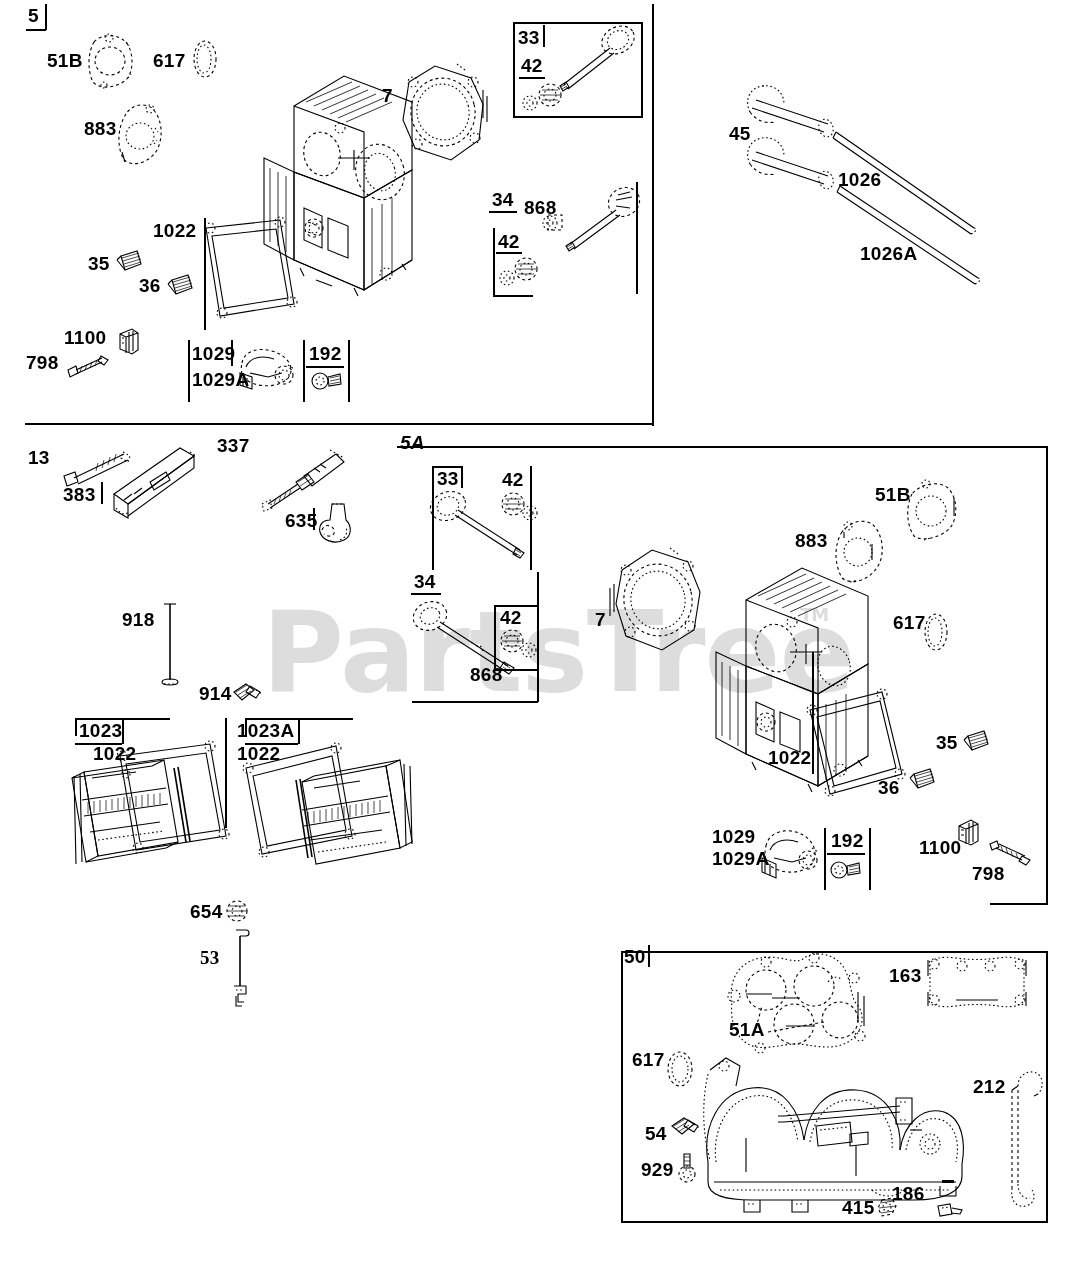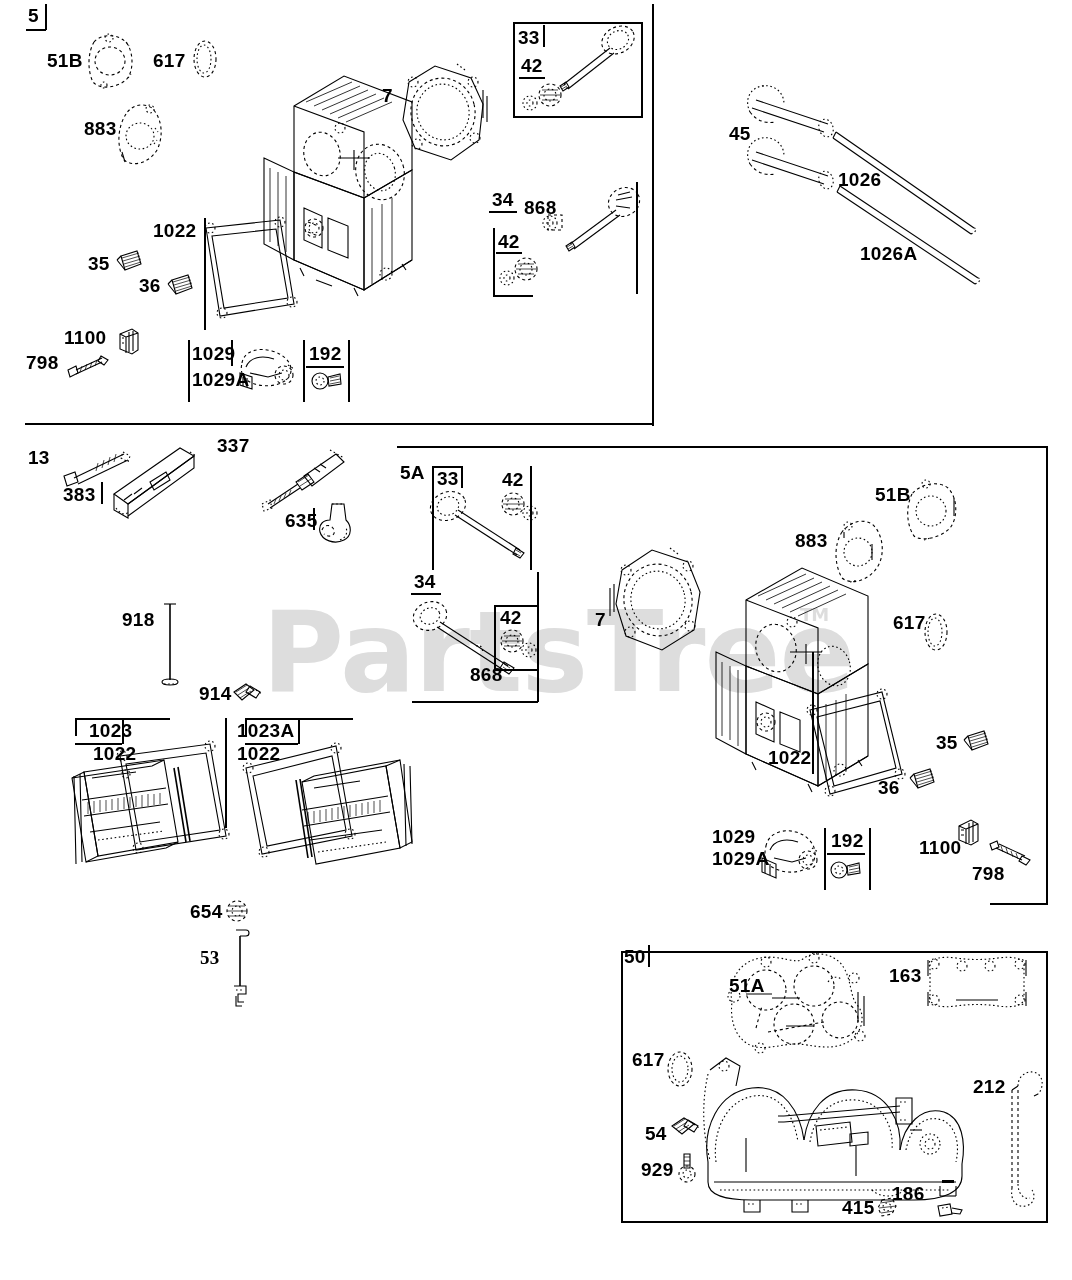--- a/index.html
+++ b/index.html
@@ -293,21 +293,21 @@
       <path class="dot" d="M239,202 C244,200 246,196 242,196"></path>
     </svg>
   </div>
   <div class="lbl" style="left:838px;top:170px;">1026</div>
   <div class="lbl" style="left:860px;top:244px;">1026A</div>
 
   <div class="rule hline" style="left:397px;top:446px;width:651px;"></div>
   <div class="rule vline" style="left:1046px;top:446px;height:459px;"></div>
   <div class="rule hline" style="left:990px;top:903px;width:58px;"></div>
 
-  <div class="lbl" style="left:400px;top:463px;">5A</div>
+  <div class="lbl" style="left:400px;top:433px;font-style:italic;">5A</div>
 
   <div class="rule vline" style="left:432px;top:466px;height:104px;"></div>
   <div class="lbl" style="left:437px;top:469px;">33</div>
   <div class="rule vline" style="left:461px;top:466px;height:22px;"></div>
   <div class="rule hline" style="left:433px;top:466px;width:29px;"></div>
   <div class="lbl" style="left:502px;top:470px;">42</div>
   <div class="rule vline" style="left:530px;top:466px;height:104px;"></div>
   <div class="art" style="left:428px;top:488px;">
     <svg width="110" height="82" viewBox="0 0 110 82">
       <ellipse class="dsh" cx="20" cy="18" rx="18" ry="14" transform="rotate(-20 20 18)"></ellipse>
@@ -572,21 +572,21 @@
     <svg width="38" height="30" viewBox="0 0 38 30">
       <path class="ln" d="M6,14 L18,6 L26,12 L14,22 Z"></path>
       <path class="hatch" d="M8,14 L19,7 M10,17 L21,10 M12,20 L23,13"></path>
       <path class="ln" d="M22,8 L32,14 L28,20 L18,14 Z"></path>
       <path class="dot" d="M28,12 L34,16"></path>
     </svg>
   </div>
 
   <div class="rule hline" style="left:75px;top:718px;width:95px;"></div>
   <div class="rule vline" style="left:75px;top:718px;height:18px;"></div>
-  <div class="lbl" style="left:79px;top:721px;margin-left:10px;">1023</div>
+  <div class="lbl" style="left:79px;top:721px;">1023</div>
   <div class="rule vline" style="left:122px;top:718px;height:26px;"></div>
   <div class="rule hline" style="left:75px;top:743px;width:47px;"></div>
   <div class="lbl" style="left:93px;top:744px;">1022</div>
   <div class="rule vline" style="left:225px;top:718px;height:110px;"></div>
 
   <div class="art" style="left:68px;top:738px;">
     <svg width="170" height="132" viewBox="0 0 170 132">
 
       <path class="ln" d="M52,18 L142,6 L158,98 L68,112 Z"></path>
       <path class="ln" d="M58,26 L138,15 L152,92 L72,104 Z"></path>
@@ -686,21 +686,21 @@
 
       <circle class="dsh" cx="48" cy="42" r="20"></circle>
       <circle class="dsh" cx="96" cy="38" r="20"></circle>
       <circle class="dsh" cx="76" cy="76" r="20"></circle>
       <circle class="dsh" cx="122" cy="72" r="18"></circle>
       <path class="ln" d="M28,46 L54,46 M54,50 L82,50 M68,78 L96,78"></path>
       <path class="dot" d="M110,34 C114,28 120,28 124,32"></path>
       <path class="ln" d="M140,44 L140,74 M146,48 L146,78"></path>
     </svg>
   </div>
-  <div class="lbl" style="left:729px;top:976px;">51A</div>
+  <div class="lbl" style="left:729px;top:1020px;">51A</div>
   <div class="art" style="left:740px;top:994px;">
     <svg width="100" height="48" viewBox="0 0 100 48">
       <path class="dsh" d="M16,34 L22,12"></path>
       <path class="dsh" d="M28,38 L84,28"></path>
     </svg>
   </div>
 
   <div class="lbl" style="left:889px;top:966px;">163</div>
   <div class="art" style="left:922px;top:952px;">
     <svg width="110" height="62" viewBox="0 0 110 62">

